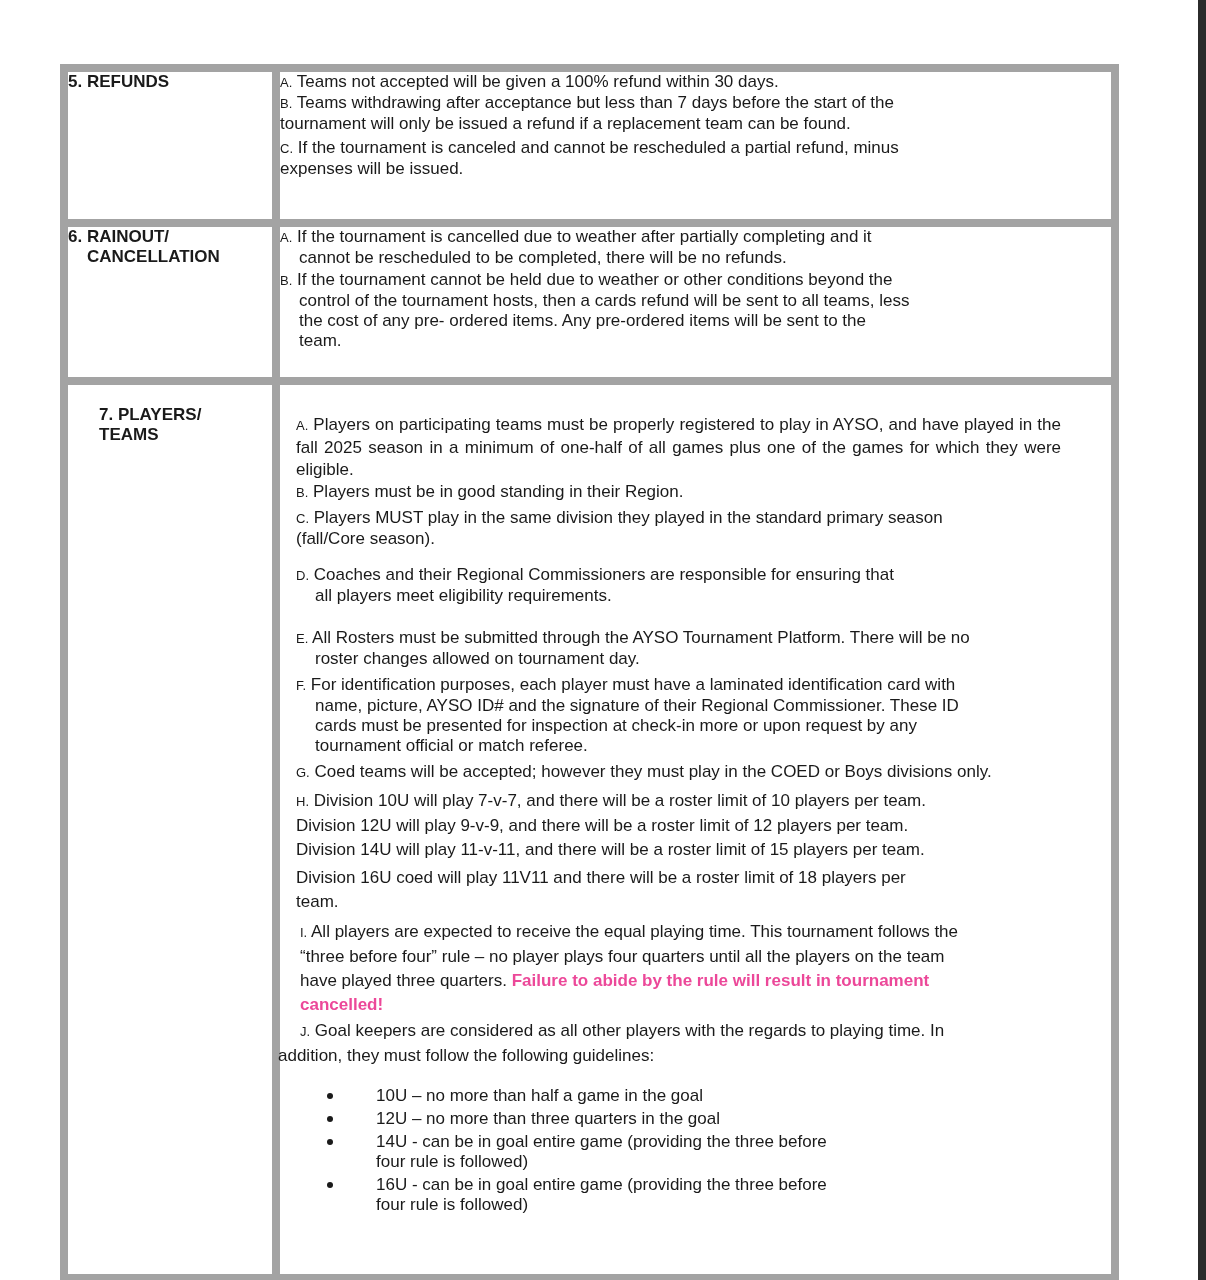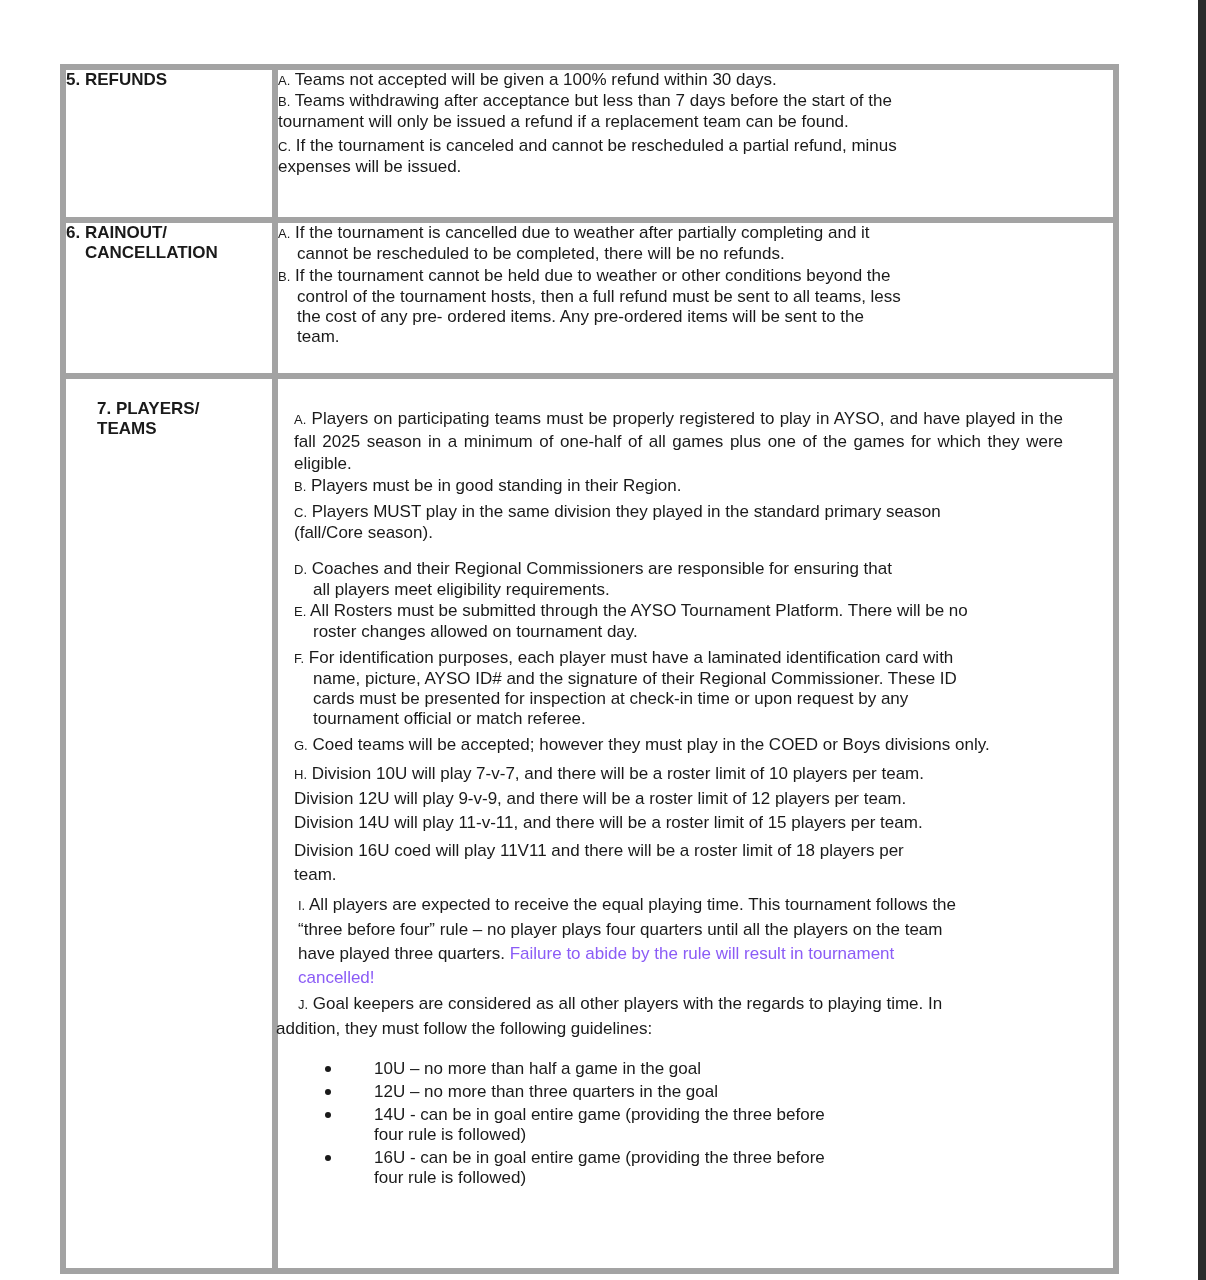--- a/index.html
+++ b/index.html
@@ -8,35 +8,35 @@
     font-family: "Liberation Sans", sans-serif; color: #1a1a1a;
   }
   .page-edge {
     position: absolute; left: 1198px; top: 0; width: 8px; height: 1280px; background: #2b2b2b;
   }
   .rules-table {
     position: absolute; left: 60px; top: 64px; width: 1059px;
     border-collapse: collapse; table-layout: fixed;
   }
   .rules-table td {
-    border: 6px solid #a3a3a3; vertical-align: top; padding: 0;
+    border: 8px solid #a3a3a3; vertical-align: top; padding: 0;
   }
   .rules-table col.c1 { width: 212px; }
   .heading-cell {
     font-weight: bold; font-size: 17px; line-height: 20px; padding: 12px 8px 0 30px;
   }
   .heading-cell .indent { display: block; padding-left: 19px; }
   .heading-cell.p7 { padding-left: 31px; padding-top: 20px; }
   .heading-cell.p7 .indent { padding-left: 0; }
   .body-cell { font-size: 17px; line-height: 20px; padding: 12px 10px 0 32px; }
   .para { margin: 0; }
   .para + .para { margin-top: 2px; }
   .lbl { font-size: 13px; }
   .hang { display: block; padding-left: 19px; }
-  .red { color: #8b5cf6; font-weight: normal; }
+  .red { color: #ec4899; font-weight: bold; }
   .row5 td { height: 147px; }
   .row6 td { height: 150px; }
   .row7 td { height: 860px; }
   .body-cell.p7 { padding-top: 29px; }
   .justify { text-align: justify; }
   .bullets { list-style: none; margin: 18px 0 0 0; padding: 0 0 0 30px; }
   .bullets li { position: relative; padding-left: 50px; width: 520px; }
   .bullets li + li { margin-top: 3px; }
   .bullets li .dot {
     position: absolute; left: 1px; top: 7px; width: 6px; height: 6px; border-radius: 50%; background: #1a1a1a;
@@ -83,21 +83,21 @@
     </td>
     <td class="body-cell">
       <p class="para">
         <span class="lbl">A.</span>
         <span>If the tournament is cancelled due to weather after partially completing and it</span>
         <span class="hang">cannot be rescheduled to be completed, there will be no refunds.</span>
       </p>
       <p class="para">
         <span class="lbl">B.</span>
         <span>If the tournament cannot be held due to weather or other conditions beyond the</span>
-        <span class="hang">control of the tournament hosts, then a full refund must be sent to all teams, less</span>
+        <span class="hang">control of the tournament hosts, then a cards refund will be sent to all teams, less</span>
         <span class="hang">the cost of any pre- ordered items. Any pre-ordered items will be sent to the</span>
         <span class="hang">team.</span>
       </p>
     </td>
   </tr>
 
   <tr class="row7">
     <td class="heading-cell p7">
       <span>7. PLAYERS/</span>
       <span class="indent">TEAMS</span>
@@ -114,30 +114,30 @@
       <p class="para" style="margin-top:4px">
         <span class="lbl">C.</span>
         <span>Players MUST play in the same division they played in the standard primary season</span><br>
         <span>(fall/Core season).</span>
       </p>
       <p class="para" style="margin-top:16px">
         <span class="lbl">D.</span>
         <span>Coaches and their Regional Commissioners are responsible for ensuring that</span>
         <span class="hang">all players meet eligibility requirements.</span>
       </p>
-      <p class="para" style="margin-top:1px">
+      <p class="para" style="margin-top:22px">
         <span class="lbl">E.</span>
         <span>All Rosters must be submitted through the AYSO Tournament Platform. There will be no</span>
         <span class="hang">roster changes allowed on tournament day.</span>
       </p>
       <p class="para" style="margin-top:6px">
         <span class="lbl">F.</span>
         <span>For identification purposes, each player must have a laminated identification card with</span>
         <span class="hang">name, picture, AYSO ID# and the signature of their Regional Commissioner. These ID</span>
-        <span class="hang">cards must be presented for inspection at check-in time or upon request by any</span>
+        <span class="hang">cards must be presented for inspection at check-in more or upon request by any</span>
         <span class="hang">tournament official or match referee.</span>
       </p>
       <p class="para" style="margin-top:6px; white-space:nowrap">
         <span class="lbl">G.</span>
         <span>Coed teams will be accepted; however they must play in the COED or Boys divisions only.</span>
       </p>
       <p class="para" style="margin-top:6px; line-height:24px">
         <span class="lbl">H.</span>
         <span>Division 10U will play 7-v-7, and there will be a roster limit of 10 players per team.</span><br>
         <span>Division 12U will play 9-v-9, and there will be a roster limit of 12 players per team.</span><br>

